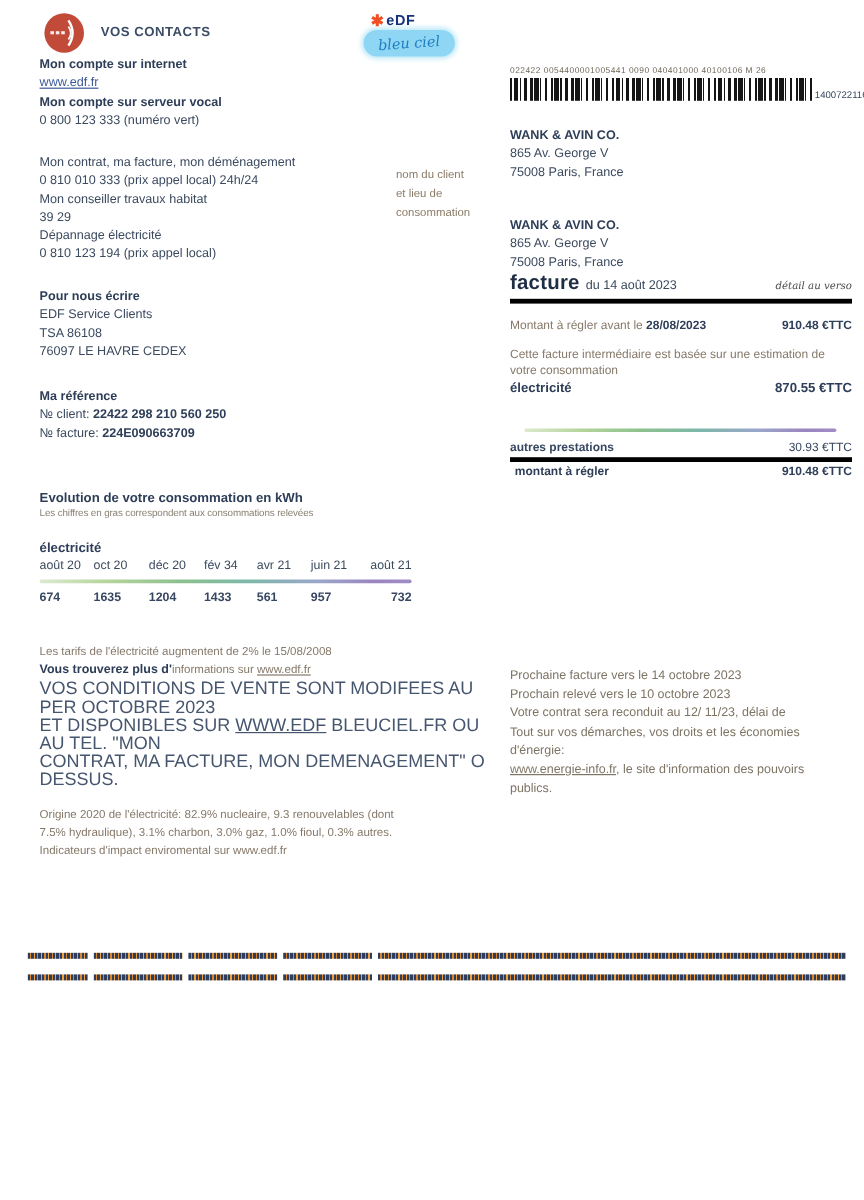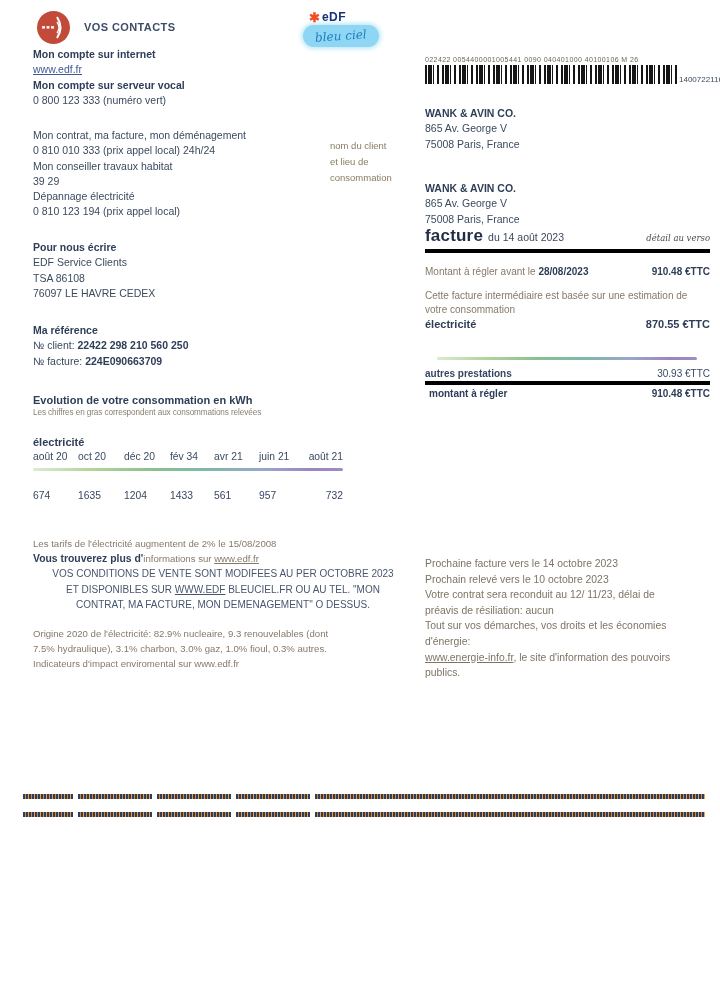--- a/index.html
+++ b/index.html
@@ -29,37 +29,37 @@
   .mlink { color:#86796a; text-decoration:underline; }
 
   .contacts-1 { left:33px; top:47px; }
   .contacts-2 { left:33px; top:128px; }
   .write-us   { left:33px; top:240px; }
   .reference  { left:33px; top:323px; }
 
   .client-note { left:330px; top:138px; font-size:9.5px; line-height:16px; color:#8a7a66; }
 
   
-  .consumption { left:33px; top:394px; width:320px; }
+  .consumption { left:33px; top:409px; width:320px; }
   .cons-title { font-size:11px; font-weight:bold; color:#2e3e58; }
   .cons-sub { font-size:8.2px; color:#8a8173; margin-top:2px; letter-spacing:-0.1px; }
   .cons-energy { font-size:11px; font-weight:bold; color:#2e3e58; margin-top:19px; }
   .cons-grid { display:grid; grid-template-columns:45px 46px 46px 44px 45px 46px 38px; margin-top:3px; }
   .cons-grid span { font-size:10.3px; color:#3b4a5f; white-space:nowrap; }
   .cons-grid span:last-child { text-align:right; }
   .grad { height:3px; border-radius:2px;
           background:linear-gradient(90deg,#dcead0 0%,#b5d59a 18%,#8cc08f 38%,#7db9a8 55%,#9aa6c9 75%,#9b85c0 90%,#a08cc6 100%); }
   .grad-left { width:310px; margin-top:6px; }
   .cons-vals { margin-top:7px; }
-  .cons-vals span { font-weight:normal; color:#374761;margin-top:12px; }
+  .cons-vals span { font-weight:bold; color:#374761; }
 
   
   .notes-left { left:33px; top:536px; width:380px; }
   .nl { font-size:9.6px; line-height:15.2px; color:#86796a; }
-  .caps { font-size:10px; line-height:15.2px; color:#47566f;text-align:center; }
+  .caps { font-size:15px; line-height:15.2px; color:#47566f; }
   .origin { margin-top:14px; }
 
   
   .right-col { left:425px; top:0; width:285px; }
   .digits { position:absolute; left:0; top:56px; font-size:7px; letter-spacing:.4px; color:#6d6557; white-space:nowrap; }
   .barcode-row { position:absolute; left:0; top:65px; display:flex; align-items:flex-end; }
   .barcode { width:252px; height:19px;
              background:repeating-linear-gradient(90deg,#151515 0 2px,#fff 2px 3px,#151515 3px 7px,#fff 7px 8px,#151515 8px 9px,#fff 9px 12px,#151515 12px 14px,#fff 14px 17px); }
   .bc-num { font-size:8px; color:#3b4a5f; margin-left:2px; }
 
@@ -248,21 +248,20 @@
 
     <div class="amt-row montant-row">
       <span>montant à régler</span>
       <span class="amt">910.48 €TTC</span>
     </div>
 
     <div class="next-info">
       <div>Prochaine facture  vers le 14 octobre 2023</div>
       <div>Prochain relevé vers le  10 octobre 2023</div>
       <div>Votre contrat sera reconduit au 12/ 11/23, délai de</div>
-      <div>préavis de résiliation: aucun</div>
       <div>Tout sur vos démarches, vos droits et les économies</div>
       <div>d'énergie:</div>
       <div>
         <span class="mlink" style="color:#7d7464;">www.energie-info.fr</span><span>,  le site d'information des pouvoirs</span>
       </div>
       <div>publics.</div>
     </div>
   </div>
 
   <div class="dotrow dot-1">

